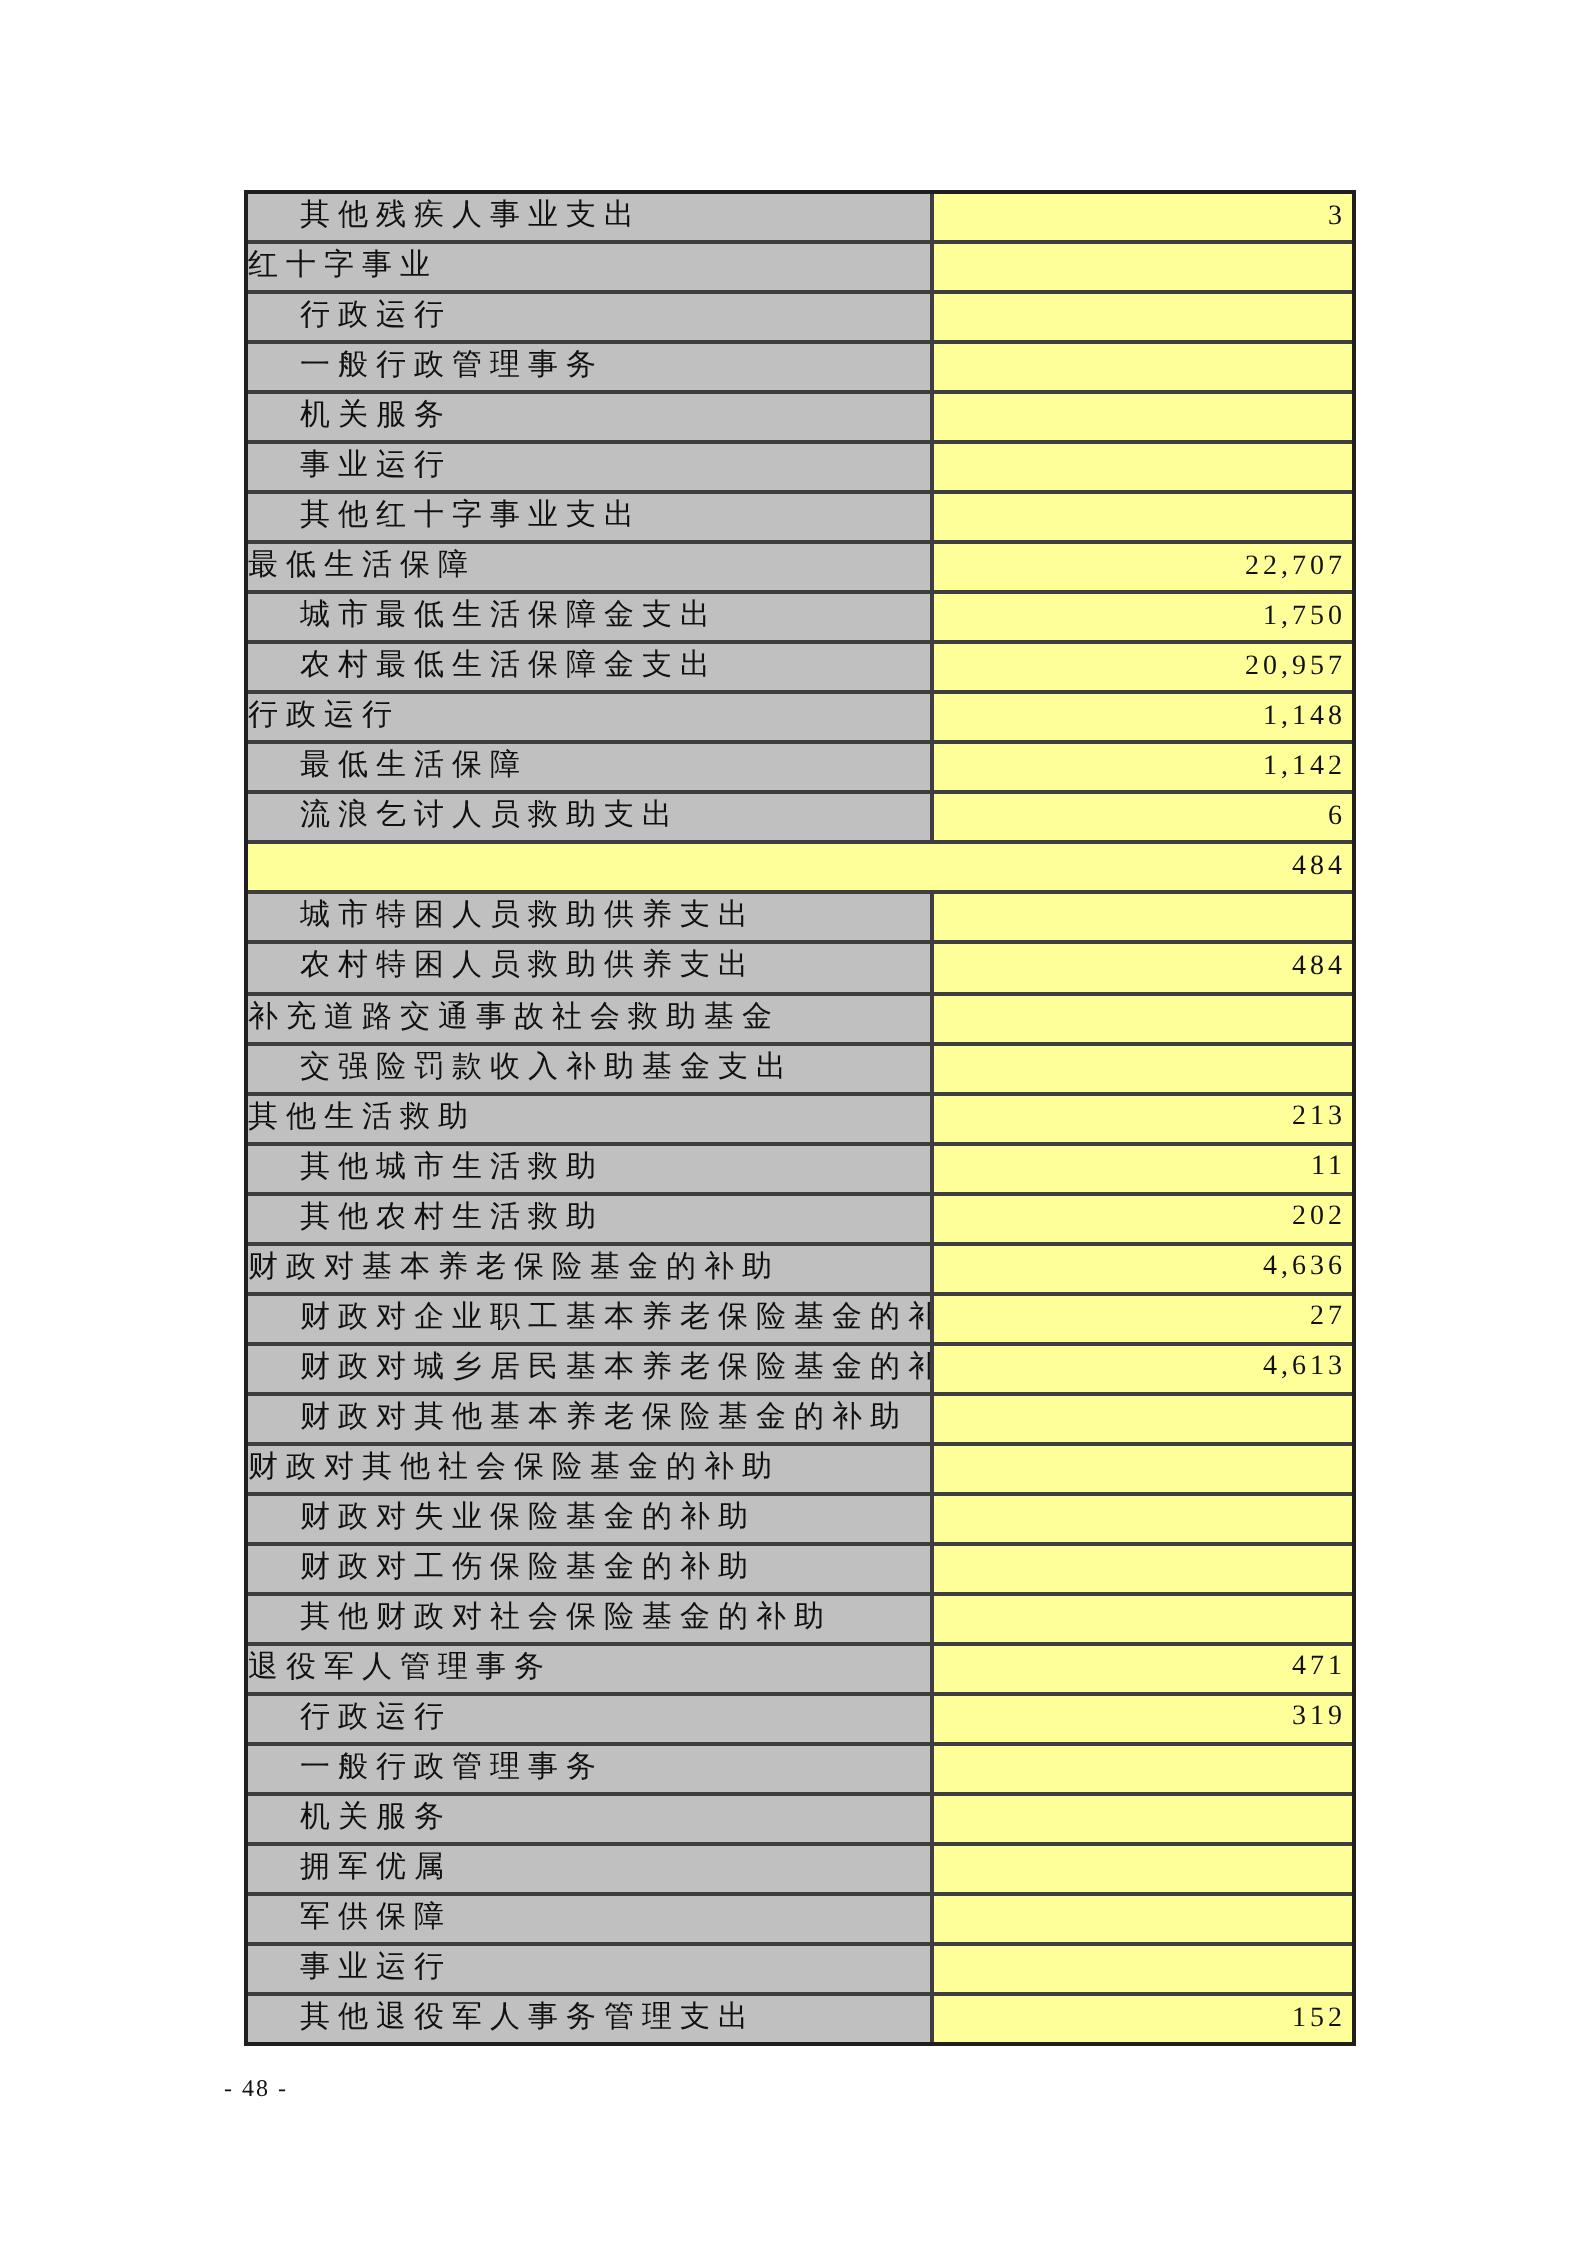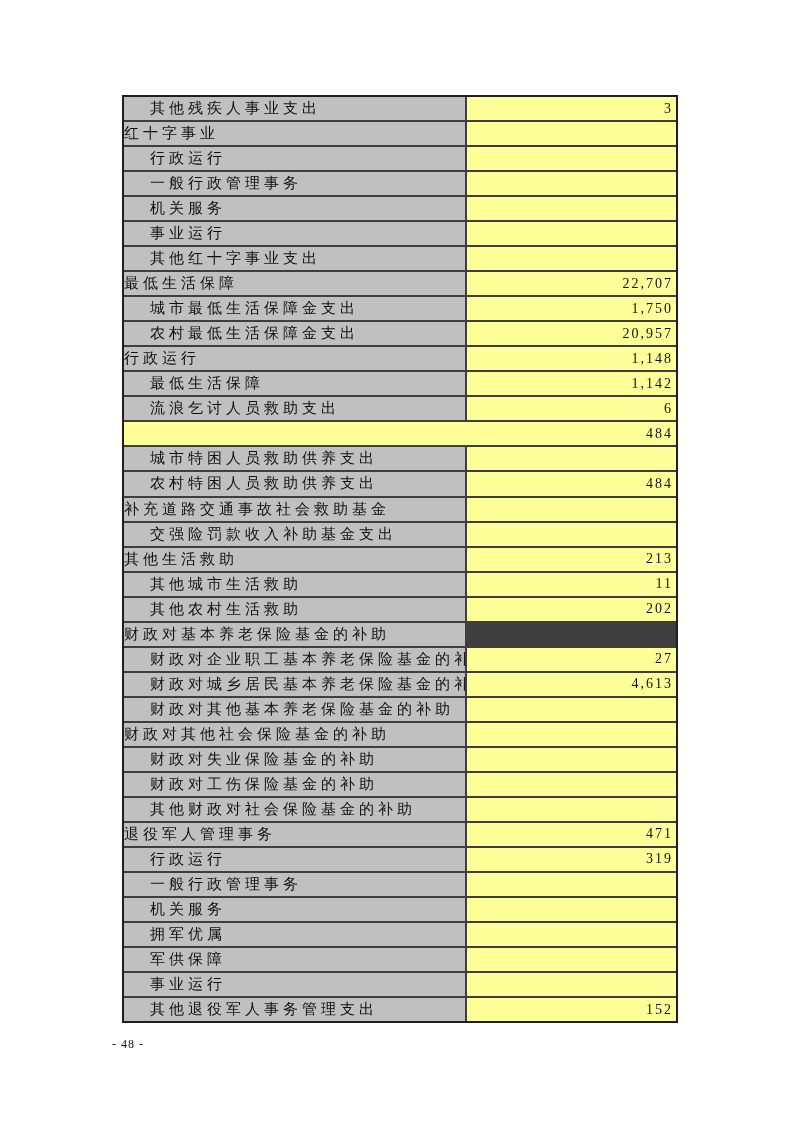--- a/index.html
+++ b/index.html
@@ -174,20 +174,21 @@
     <div class="cell value">11</div>
   </div>
 
   <div class="table-row">
     <div class="cell label level-2">其他农村生活救助</div>
     <div class="cell value">202</div>
   </div>
 
   <div class="table-row">
     <div class="cell label level-1">财政对基本养老保险基金的补助</div>
+    <div class="cell value">4,636</div>
   </div>
 
   <div class="table-row">
     <div class="cell label level-2">财政对企业职工基本养老保险基金的补助</div>
     <div class="cell value">27</div>
   </div>
 
   <div class="table-row">
     <div class="cell label level-2">财政对城乡居民基本养老保险基金的补助</div>
     <div class="cell value">4,613</div>

